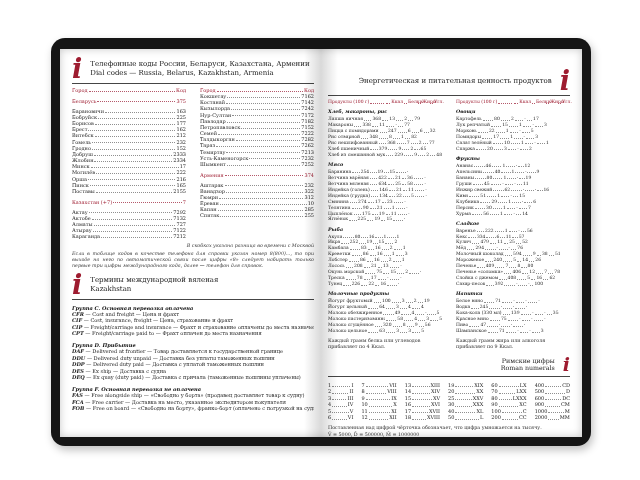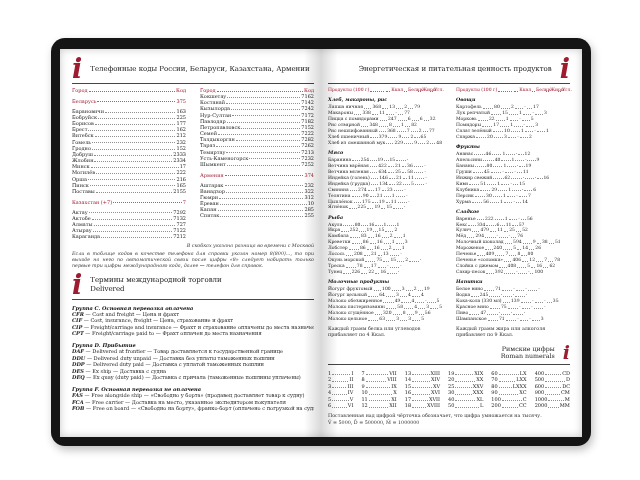--- a/index.html
+++ b/index.html
@@ -13,21 +13,21 @@
   .stage{position:relative;width:640px;height:480px;}
   .book{position:absolute;left:51px;top:38px;width:540px;height:408px;background:#151515;border-radius:14px;
         box-shadow:2px 4px 8px rgba(0,0,0,0.25);}
   .pages{position:absolute;left:9px;top:11px;right:9px;bottom:9px;background:#ffffff;display:flex;
          box-shadow:inset 0 0 9px rgba(0,0,0,0.22);}
   .gutter{position:absolute;left:50%;top:0;bottom:0;width:34px;transform:translateX(-50%);
           background:linear-gradient(90deg, rgba(0,0,0,0) 0%, rgba(0,0,0,0.15) 50%, rgba(0,0,0,0) 100%);
           pointer-events:none;}
   .page{flex:1;min-width:0;position:relative;}
   .page.left{padding:9px 6px 0 12px;}
-  .page.right{padding:9px 12px 0 8px;}
+  .page.right{padding:9px 12px 0 8px;margin-top:12px;}
 
   .sec-head{display:flex;align-items:center;gap:8px;margin-top:1px;}
   .sec-head.tail{justify-content:flex-end;}
   .big-i{font-style:italic;font-weight:bold;color:var(--accent);font-size:27px;line-height:20px;
          font-family:"DejaVu Serif",serif;}
   .big-i.small{font-size:19px;line-height:14px;}
   .titles{font-size:7px;line-height:8.6px;color:#1b1b1b;}
   .titles.right{text-align:right;}
   .titles.small{font-size:6.3px;line-height:7.6px;}
   .rule{border-top:1.6px solid var(--rule);margin:4px 0 3px;}
@@ -74,20 +74,21 @@
 
 <div class="stage">
   <div class="book">
     <div class="pages">
 
       <div class="page left">
         <div class="sec-head">
           <span class="big-i">i</span>
           <div class="titles">
             <div>Телефонные коды России, Беларуси, Казахстана, Армении</div>
+            <div>Dial codes — Russia, Belarus, Kazakhstan, Armenia</div>
           </div>
         </div>
         <div class="rule"></div>
 
         <div class="cols dial-head">
           <div class="col">
             <div class="row red">
               <span>Город</span>
               <span class="dots"></span>
               <span>Код</span>
@@ -308,22 +309,22 @@
               </div>
             </div>
         </div>
 
         <div class="note rightal">В скобках указана разница во времени с Москвой</div>
         <div class="note just">Если в таблице кодов в качестве телефона для справки указан номер 8(800)..., то при выходе на него по автоматической связи после цифры «8» следует набирать только первые три цифры международного кода, далее — телефон для справок.</div>
 
         <div class="sec-head" style="margin-top:6px;">
           <span class="big-i">i</span>
           <div class="titles">
-            <div>Термины международной торговли</div>
-            <div>Delivered</div>
+            <div>Термины международной вяленая</div>
+            <div>Kazakhstan</div>
           </div>
         </div>
         <div class="rule"></div>
         <div>
             <div class="tgroup">
               <div class="ghead">Группа C. Основная перевозка оплачена</div>
               <div class="trow"><span class="tcode">CFR</span><span> — Cost and freight — Цена и фрахт</span></div>
               <div class="trow"><span class="tcode">CIF</span><span> — Cost, insurance, freight — Цена, страхование и фрахт</span></div>
               <div class="trow"><span class="tcode">CIP</span><span> — Freight/carriage and insurance — Фрахт и страхование оплачены до места назначения</span></div>
               <div class="trow"><span class="tcode">CPT</span><span> — Freight/carriage paid to — Фрахт оплачен до места назначения</span></div>

